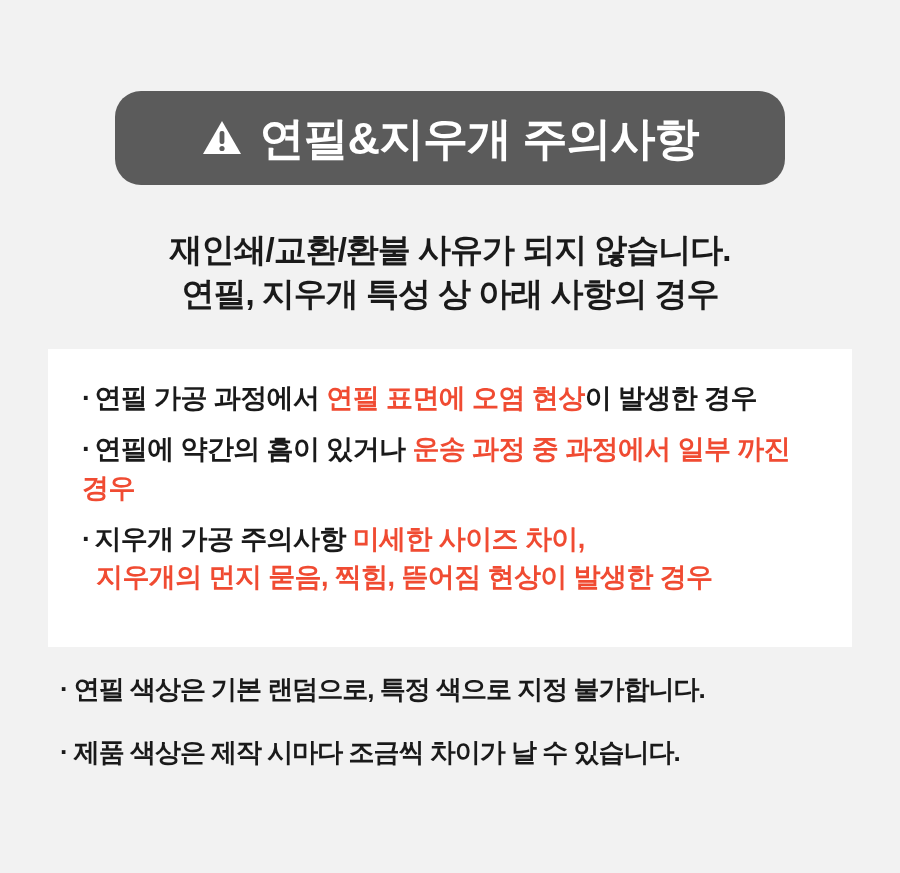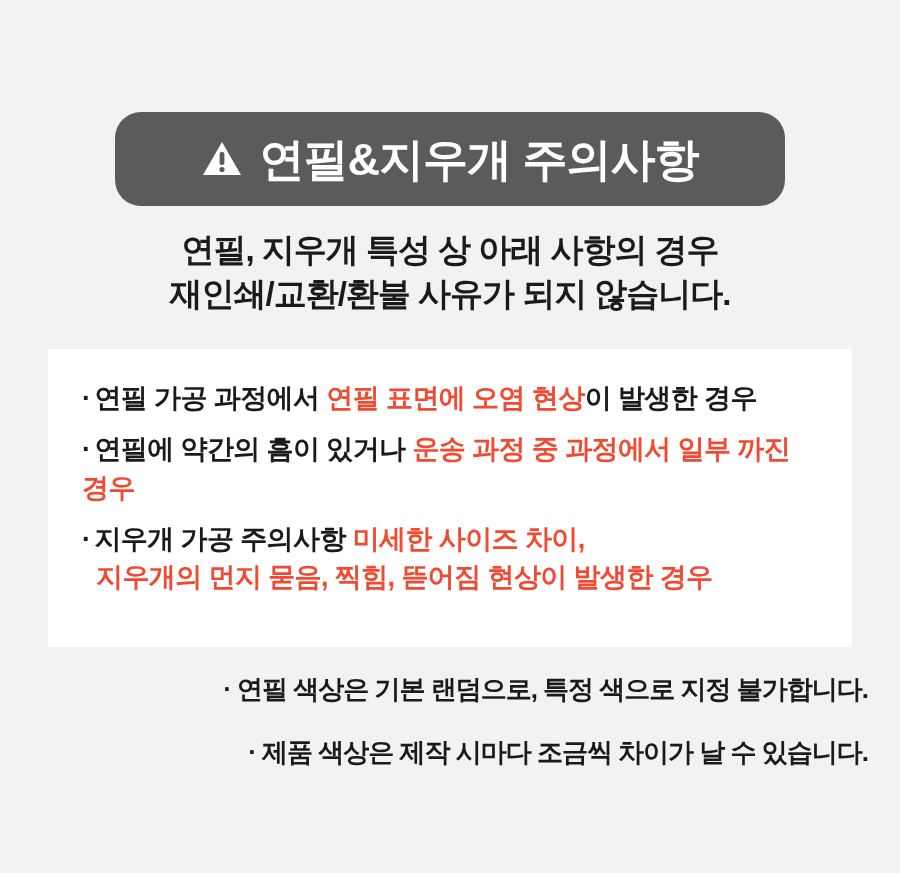--- a/index.html
+++ b/index.html
@@ -18,21 +18,21 @@
     position: relative;
     width: 900px;
     height: 873px;
     box-sizing: border-box;
   }
 
   
   .header-pill {
     position: absolute;
     left: 115px;
-    top: 112px;
+    top: 91px;
     width: 670px;
     height: 94px;
     background: #5b5b5b;
     border-radius: 26px;
     display: flex;
     align-items: center;
     justify-content: center;
     gap: 18px;
     box-sizing: border-box;
   }
@@ -102,24 +102,23 @@
     font-weight: bold;
   }
   .plain {
     color: #1a1a1a;
     font-weight: bold;
   }
 
   
   .footer {
     position: absolute;
-    left: 48px;
+    left: 60px;
     top: 672px;
     width: 820px;
-    text-align: right;
   }
   .footer-item {
     font-size: 26px;
     font-weight: bold;
     letter-spacing: -1px;
     color: #1a1a1a;
     margin-bottom: 28px;
     white-space: nowrap;
   }
   .footer-item .dot {
@@ -136,22 +135,22 @@
       <svg width="40" height="36" viewBox="0 0 40 36" aria-hidden="true">
         <path d="M20 1 L39 34 L1 34 Z" fill="#ffffff"></path>
         <rect x="17.6" y="11" width="4.8" height="13" rx="2" fill="#5b5b5b"></rect>
         <circle cx="20" cy="28.5" r="2.6" fill="#5b5b5b"></circle>
       </svg>
     </span>
     <span class="header-title">연필&amp;지우개 주의사항</span>
   </div>
 
   <div class="subhead">
+    <div>재인쇄/교환/환불 사유가 되지 않습니다.</div>
     <div>연필, 지우개 특성 상 아래 사항의 경우</div>
-    <div>재인쇄/교환/환불 사유가 되지 않습니다.</div>
   </div>
 
   <div class="panel">
     <div id="bullet-list">
         <div class="bullet-row"><span class="dot">·</span><span class="plain">연필 가공 과정에서 </span><span class="hl">연필 표면에 오염 현상</span><span class="plain">이 발생한 경우</span></div>
         <div class="bullet-row"><span class="dot">·</span><span class="plain">연필에 약간의 흠이 있거나 </span><span class="hl">운송 과정 중 과정에서 일부 까진 경우</span></div>
         <div class="bullet-row"><span class="dot">·</span><span class="plain">지우개 가공 주의사항 </span><span class="hl">미세한 사이즈 차이,</span><span class="line2"><span class="hl">지우개의 먼지 묻음, 찍힘, 뜯어짐 현상이 발생한 경우</span></span></div>
       </div>
   </div>
 

